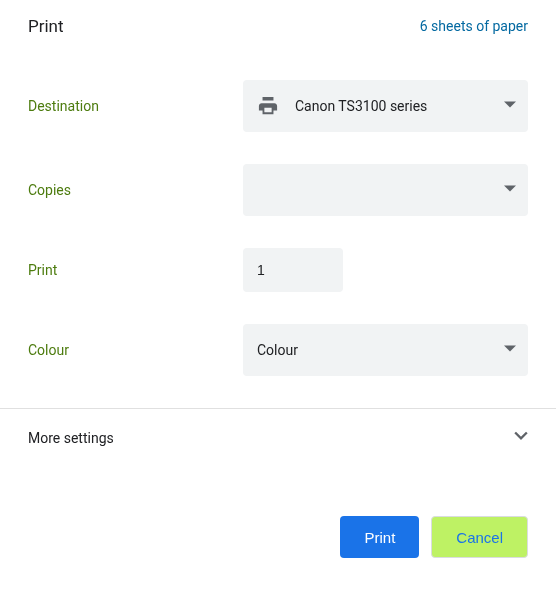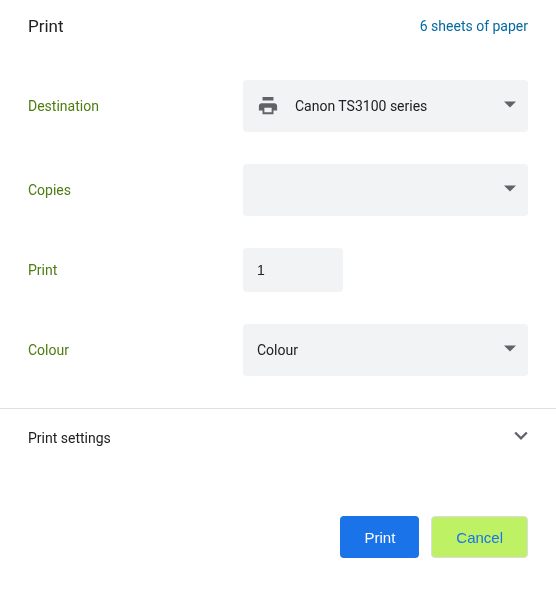--- a/index.html
+++ b/index.html
@@ -175,21 +175,21 @@
         <svg width="12" height="12" viewBox="0 0 10 6">
             <path fill="#5f6368" d="M0 0l5 5 5-5z"></path>
           </svg>
       </span>
     </div>
   </div>
 
   <div class="divider"></div>
 
   <div class="more-settings">
-    <span class="more-settings-label">Print settings</span>
+    <span class="more-settings-label">More settings</span>
     <span>
       <svg width="14" height="14" viewBox="0 0 12 8">
           <path fill="none" stroke="#5f6368" stroke-width="2" d="M1 1l5 5 5-5"></path>
         </svg>
     </span>
   </div>
 
   <div class="button-row">
     <button class="btn btn-primary">Print</button>
     <button class="btn btn-secondary">Cancel</button>

